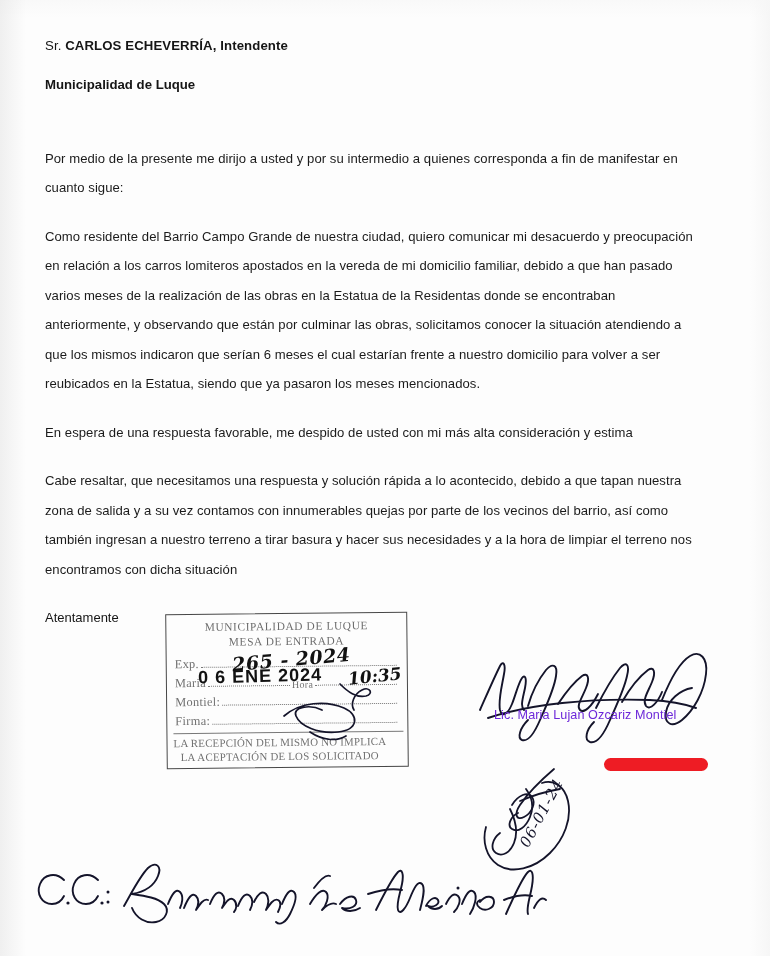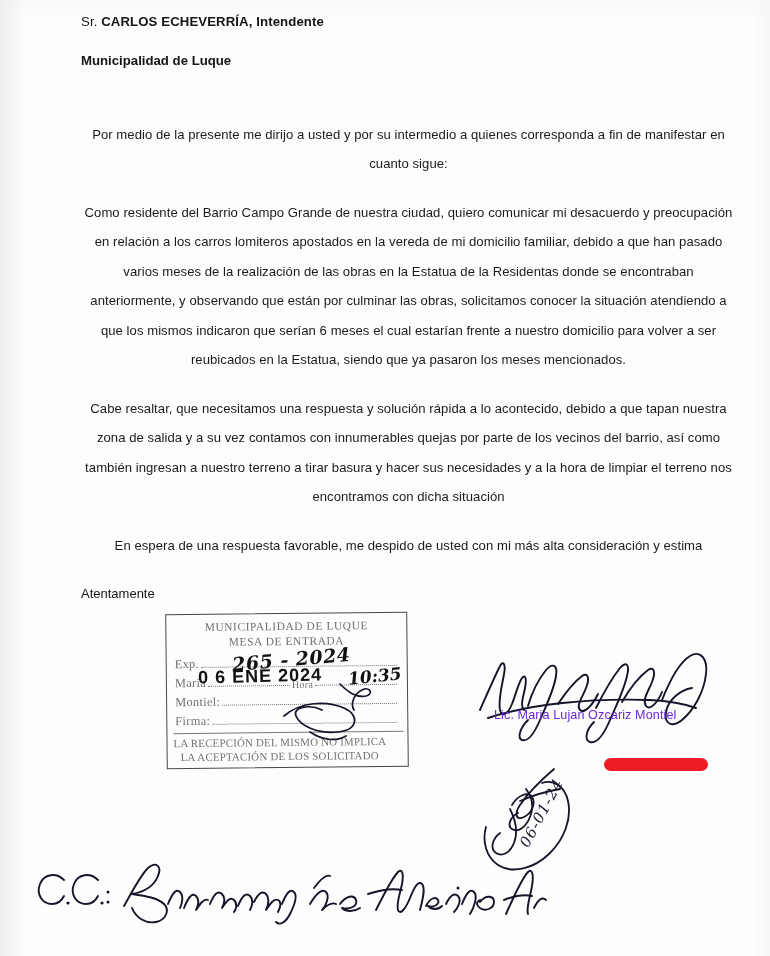--- a/index.html
+++ b/index.html
@@ -26,23 +26,22 @@
     background:
       linear-gradient(90deg, rgba(228,228,228,0.55) 0px, rgba(255,255,255,0) 26px),
       linear-gradient(180deg, rgba(246,246,246,0.6) 0px, rgba(255,255,255,0) 18px),
       linear-gradient(270deg, rgba(238,238,238,0.45) 0px, rgba(255,255,255,0) 20px);
     pointer-events: none;
   }
 
   .letter-body {
     position: absolute;
     left: 45px;
-    top: 14px;
+    top: 38px;
     width: 655px;
-    margin-left: 36px;
   }
 
   .addressee {
     font-size: 13.2px;
     letter-spacing: .1px;
     margin: 0 0 22px 0;
     line-height: 1.25;
   }
   .addressee .nm { font-weight: bold; }
   .addressee .role { font-weight: bold; }
@@ -50,21 +49,21 @@
   .org {
     font-size: 13.2px;
     font-weight: bold;
     margin: 0 0 52px 0;
   }
 
   p.para {
     font-size: 13.1px;
     line-height: 29.5px;
     margin: 0 0 19px 0;
-    text-align: center;
+    text-align: left;
     letter-spacing: .05px;
     color: #1b1b1b;
   }
 
   .closing { margin-bottom: 15px; }
   .sign-off { font-size: 13px; line-height: 29px; margin: 0; }
 
   
   .stamp {
     position: absolute;
@@ -201,23 +200,23 @@
       <span class="nm">CARLOS ECHEVERRÍA</span><span class="role">,</span>
       <span class="role">Intendente</span>
     </p>
 
     <p class="org">Municipalidad de Luque</p>
 
     <p class="para">Por medio de la presente me dirijo a usted y por su intermedio a quienes corresponda a fin de manifestar en cuanto sigue:</p>
 
     <p class="para">Como residente del Barrio Campo Grande de nuestra ciudad, quiero comunicar mi desacuerdo y preocupación en relación a los carros lomiteros apostados en la vereda de mi domicilio familiar, debido a que han pasado varios meses de la realización de las obras en la Estatua de la Residentas donde se encontraban anteriormente, y observando que están por culminar las obras, solicitamos conocer la situación atendiendo a que los mismos indicaron que serían 6 meses el cual estarían frente a nuestro domicilio para volver a ser reubicados en la Estatua, siendo que ya pasaron los meses mencionados.</p>
 
+    <p class="para closing">En espera de una respuesta favorable, me despido de usted con mi más alta consideración y estima</p>
+
     <p class="para">Cabe resaltar, que necesitamos una respuesta y solución rápida a lo acontecido, debido a que tapan nuestra zona de salida y a su vez contamos con innumerables quejas por parte de los vecinos del barrio, así como también ingresan a nuestro terreno a tirar basura y hacer sus necesidades y a la hora de limpiar el terreno nos encontramos con dicha situación</p>
-
-    <p class="para closing">En espera de una respuesta favorable, me despido de usted con mi más alta consideración y estima</p>
 
     <p class="sign-off">Atentamente</p>
   </div>
 
   <div class="stamp">
     <div class="stamp-title">
       <div>MUNICIPALIDAD DE LUQUE</div>
       <div>MESA DE ENTRADA</div>
     </div>
 

